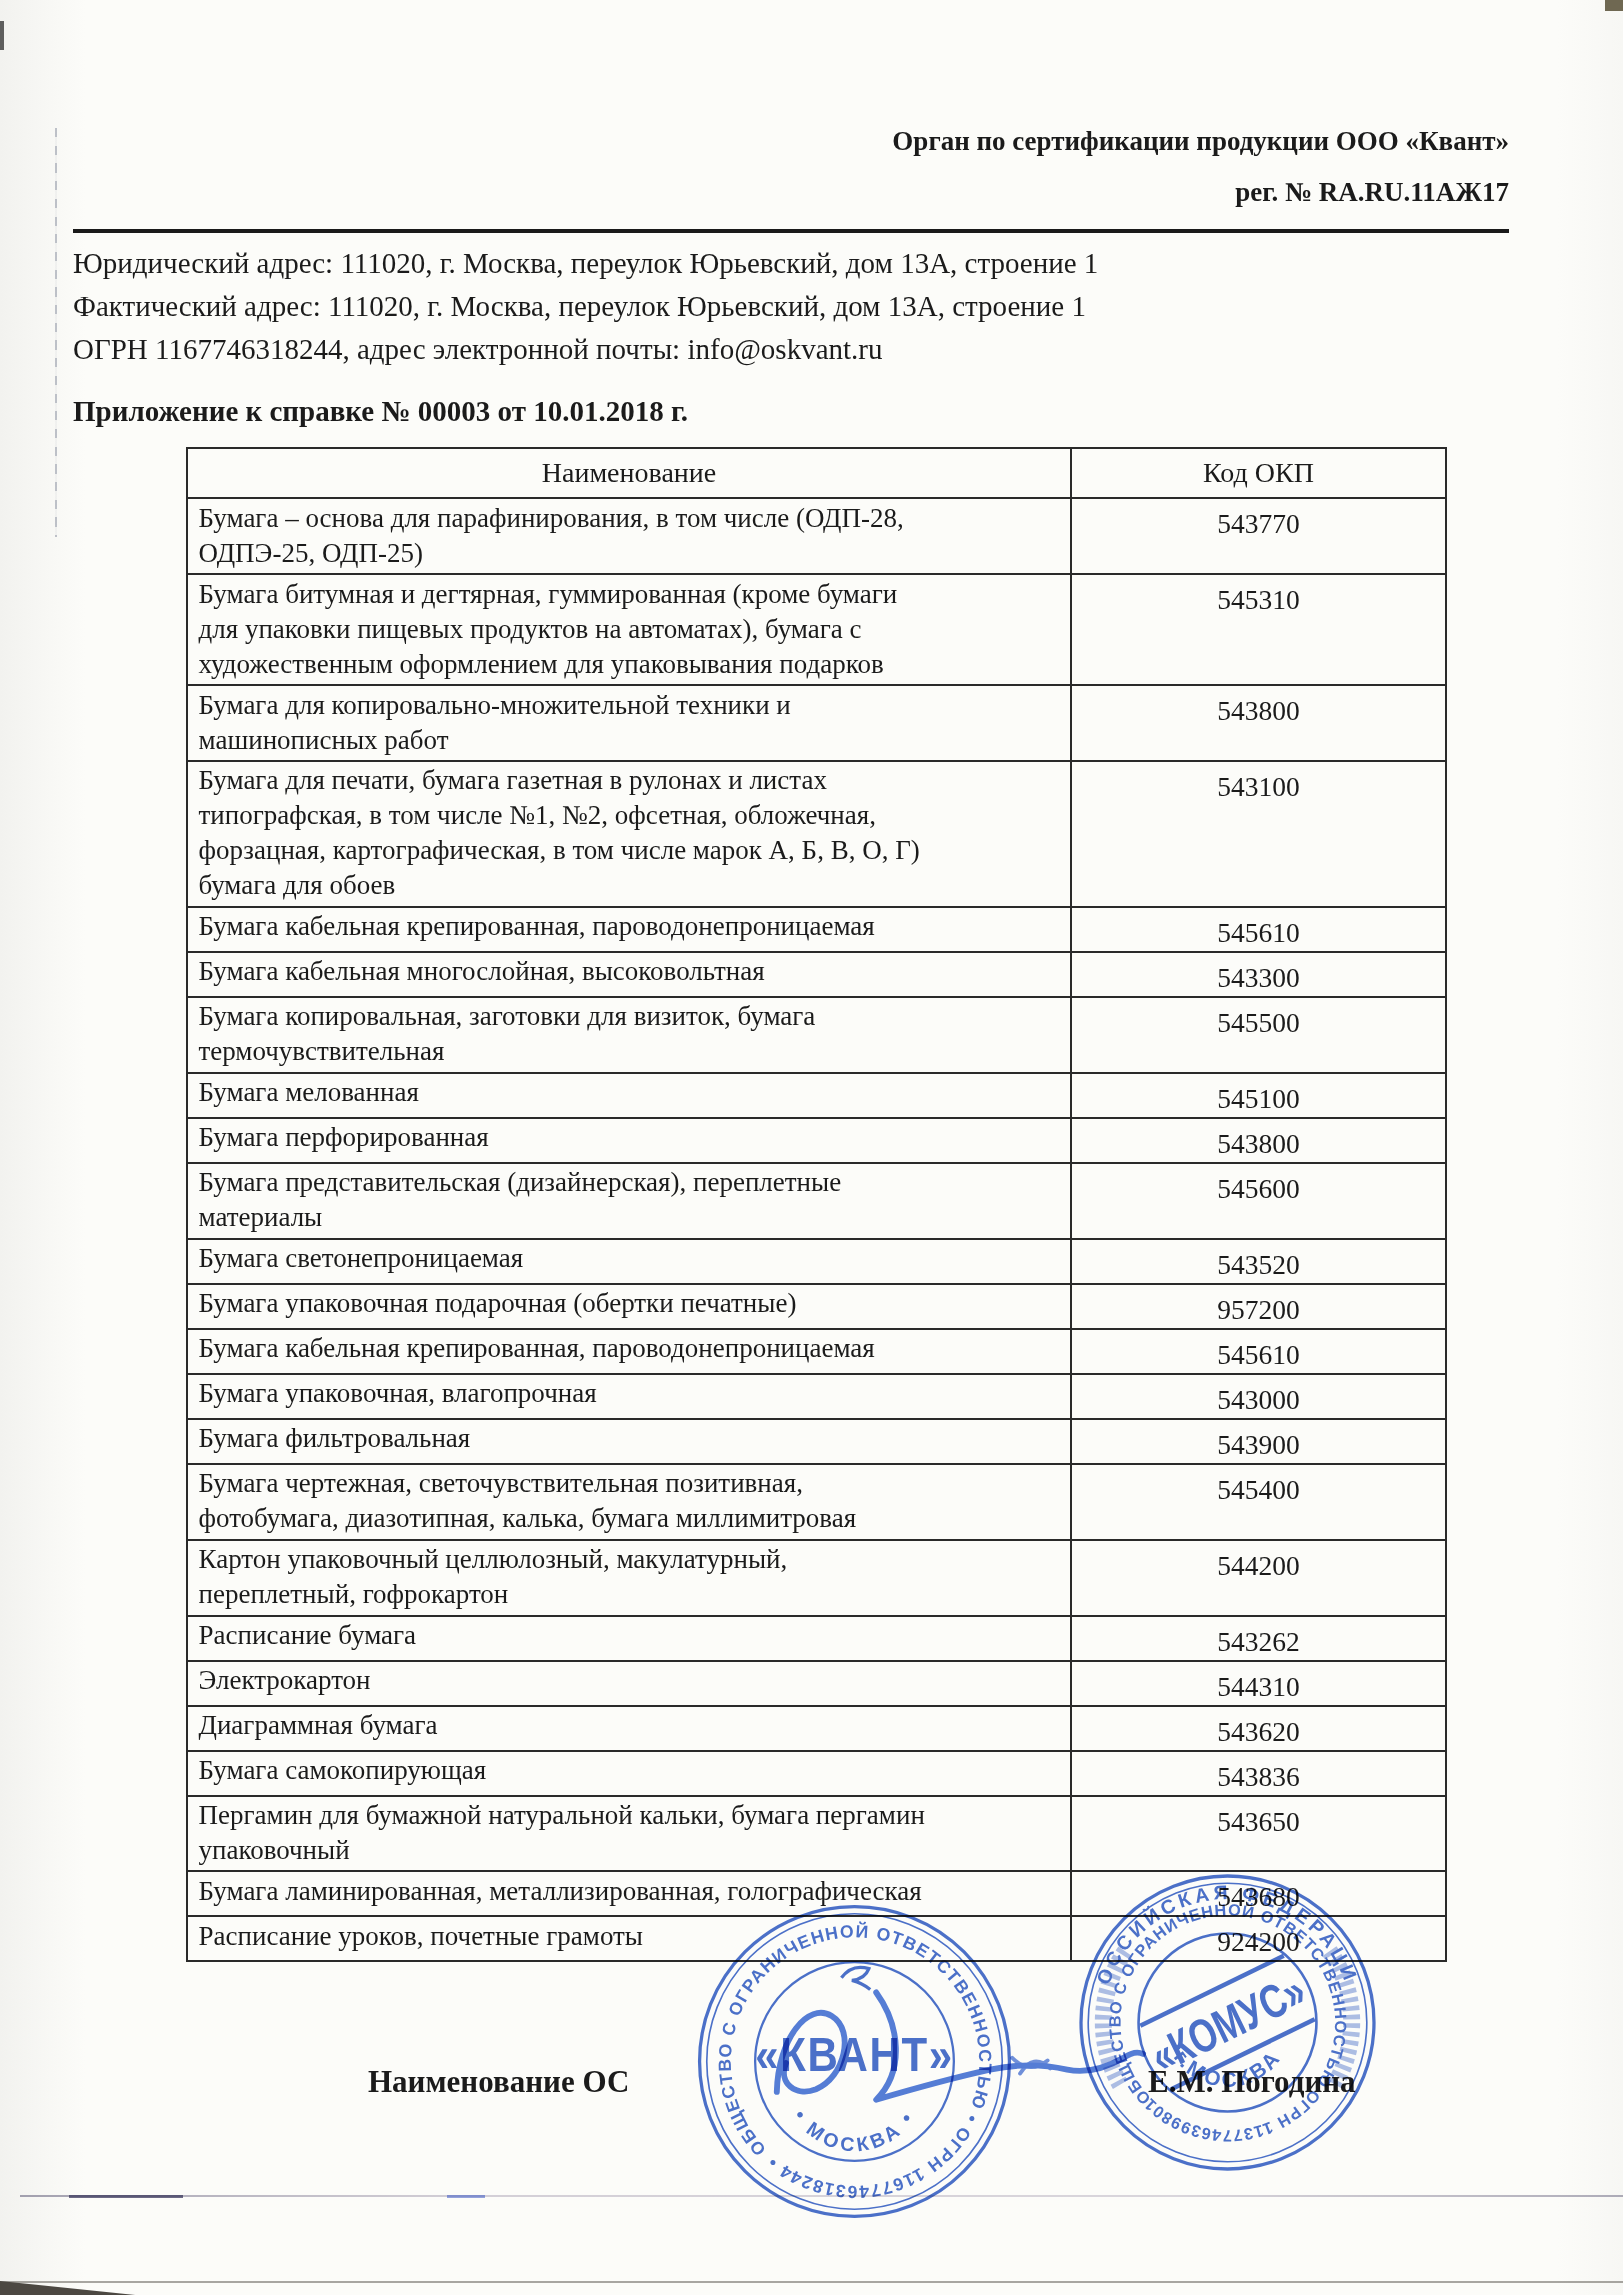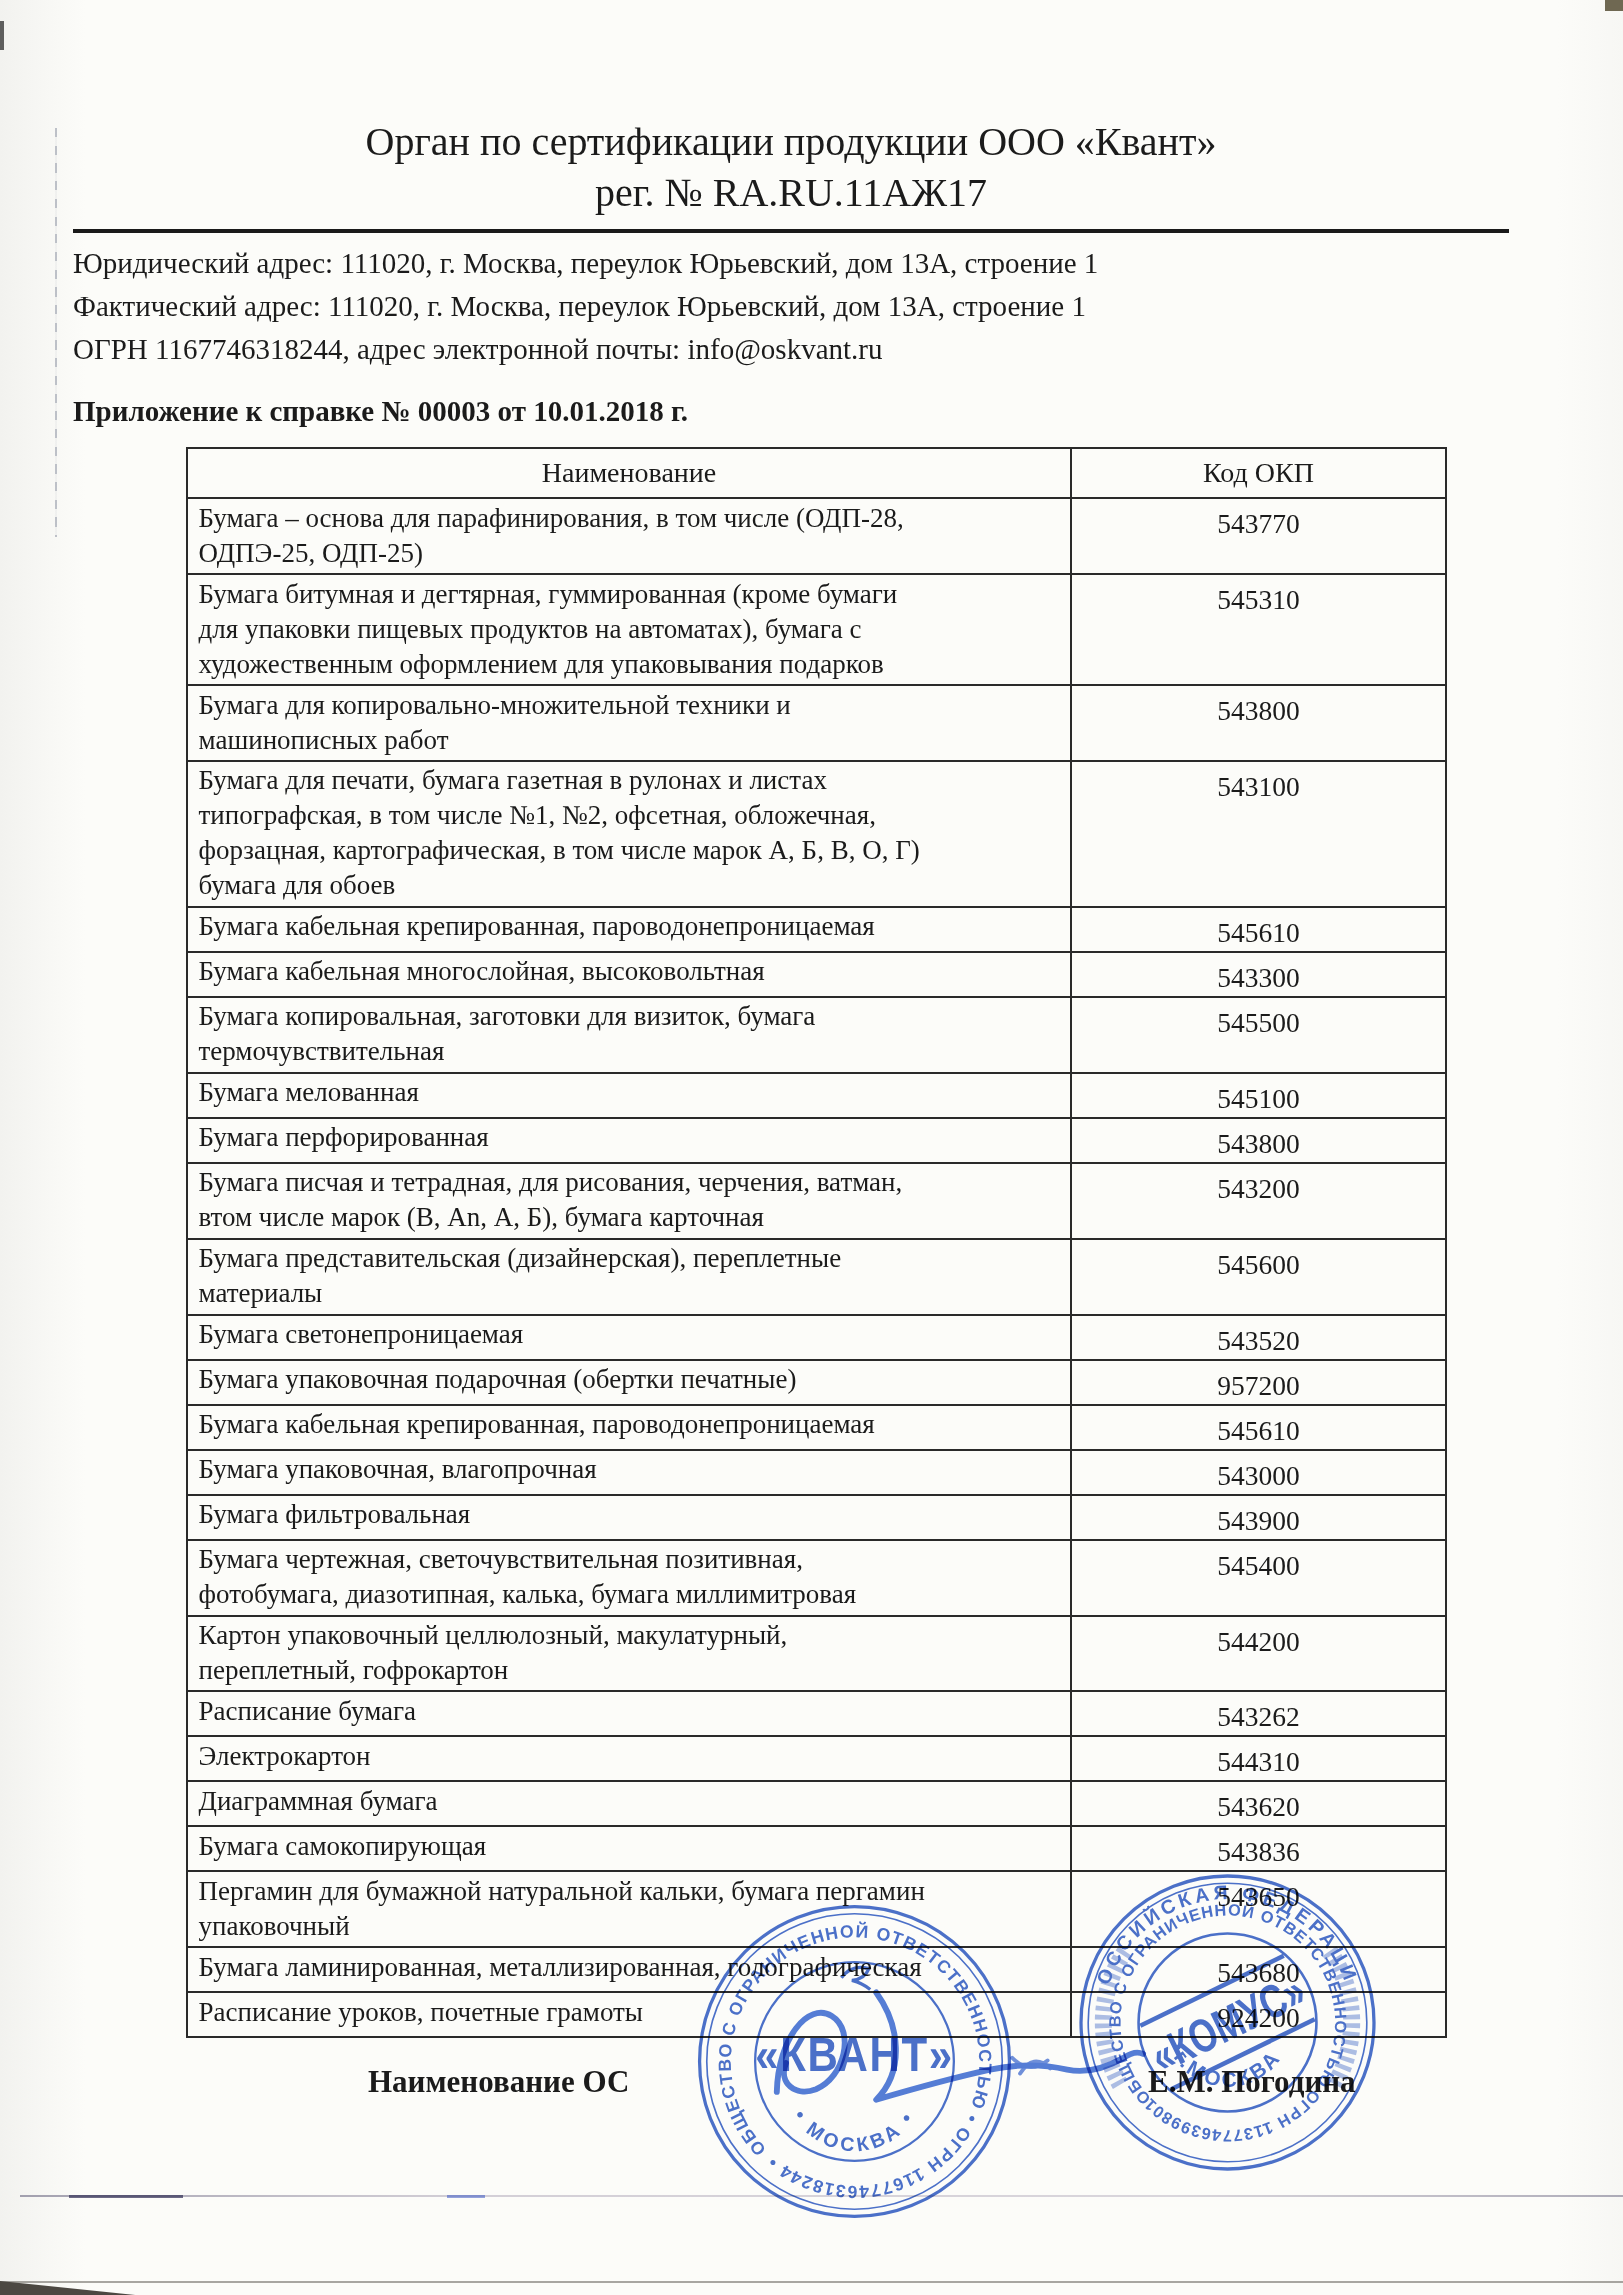--- a/index.html
+++ b/index.html
@@ -5,21 +5,21 @@
   html,body{margin:0;padding:0;background:#e8e8e6;}
   .page{
     position:relative;
     width:1623px;height:2295px;
     background:linear-gradient(90deg,#f2f2ef 0px,#fcfcf9 85px,#fcfcf9 1557px,#f7f7f4 1623px);
     font-family:"Liberation Serif", serif;
     color:#1b1b1b;
     overflow:hidden;
   }
   .content{position:absolute;left:73px;top:116px;width:1436px;}
-  .title{font-size:40px;font-weight:normal;text-align:center;line-height:51px;}
+  .title{font-size:27px;font-weight:bold;text-align:right;line-height:51px;}
   .rule{height:4.6px;background:#1a1a1a;margin-top:10.5px;}
   .addr{font-size:29px;text-align:left;line-height:43px;}
   .addr-first{margin-top:9.2px;}
   .annex{font-size:29px;font-weight:bold;text-align:left;margin-top:23.6px;padding-right:1.3px;}
   table{border-collapse:collapse;table-layout:fixed;width:1259px;margin:19.6px 0 0 113px;border:2.6px solid #242424;}
   th,td{border:2px solid #2a2a2a;}
   th{font-size:28px;font-weight:normal;padding:8px 0;}
   td{vertical-align:top;}
   td.name{font-size:27px;line-height:35px;padding:1.3px 5.2px 2.6px 10.5px;white-space:pre-line;}
   td.code{font-size:27.5px;line-height:35px;text-align:center;padding-top:7px;}
@@ -119,25 +119,20 @@
           </tr>
         <tr>
             <td class="name">Бумага мелованная</td>
             <td class="code">545100</td>
           </tr>
         <tr>
             <td class="name">Бумага перфорированная</td>
             <td class="code">543800</td>
           </tr>
         <tr>
-            <td class="name">Бумага писчая и тетрадная, для рисования, черчения, ватман,
-втом числе марок (В, Аn, А, Б), бумага карточная</td>
-            <td class="code">543200</td>
-          </tr>
-        <tr>
             <td class="name">Бумага представительская (дизайнерская), переплетные
 материалы</td>
             <td class="code">545600</td>
           </tr>
         <tr>
             <td class="name">Бумага светонепроницаемая</td>
             <td class="code">543520</td>
           </tr>
         <tr>
             <td class="name">Бумага упаковочная подарочная (обертки печатные)</td>

